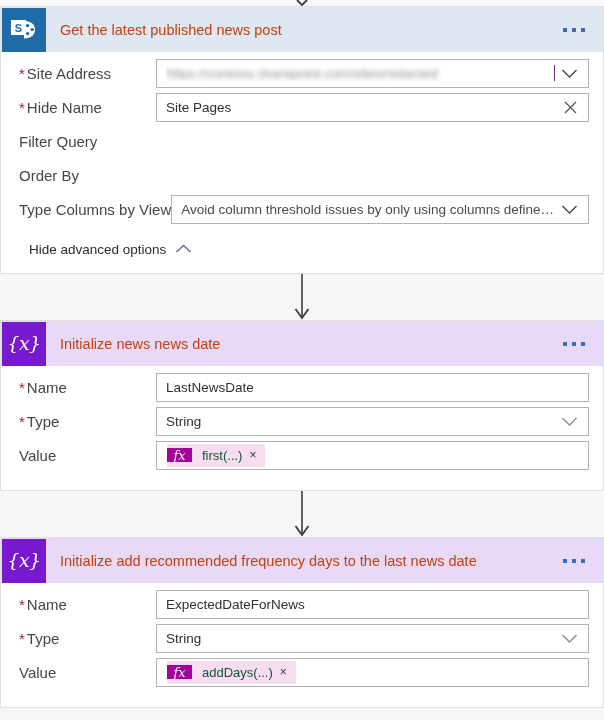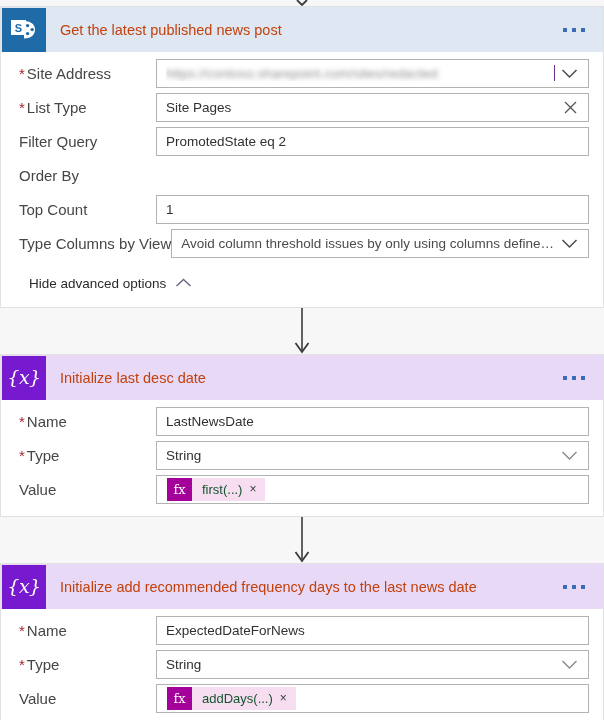--- a/index.html
+++ b/index.html
@@ -92,21 +92,21 @@
 
   
   .card-body { padding: 8px 14px 10px 14px; }
 
   .row {
     display: flex;
     align-items: center;
     height: 26px;
     margin-bottom: 8px;
   }
-  .row:last-child { margin-bottom: 4px; }
+  .row:last-child { margin-bottom: 12px; }
 
   .row-label {
     flex: 0 0 141px;
     font-size: 15px;
     color: #484644;
     white-space: nowrap;
     padding-left: 4px;
     box-sizing: border-box;
   }
   .req { color: #a4262c; margin-right: 2px; }
@@ -169,27 +169,28 @@
   
   .token {
     display: inline-flex;
     align-items: center;
     height: 23px;
     background: #f6ddf0;
     margin-left: 1px;
   }
   .token-fx {
     width: 25px;
-    height: 23px;
+    height: 14px;
     background: #a4009a;
     color: #ffffff;
     display: flex;
     align-items: center;
     justify-content: center;
     font-family: "DejaVu Serif", serif;
+    font-style: italic;
     font-size: 13px;
     flex: 0 0 25px;
   }
   .token-label {
     padding: 0 7px 0 10px;
     font-size: 13px;
     color: #14532d;
     white-space: nowrap;
   }
   .token-x {
@@ -252,48 +253,39 @@
           <span class="caret-bar"></span>
           <span class="chevron">
             <svg width="17" height="11" viewBox="0 0 17 11" aria-hidden="true">
                 <path d="M1.5 2 L8.5 9 L15.5 2" fill="none" stroke="#4a4a4a" stroke-width="1.5"></path>
               </svg>
           </span>
         </div>
       </div>
 
       <div class="row">
-        <div class="row-label"><span class="req">*</span><span>List Type</span></div>
+        <div class="row-label"><span class="req">*</span><span>Hide Name</span></div>
         <div class="field">
           <div class="field-value">Site Pages</div>
           <span class="clear-x">
             <svg width="15" height="15" viewBox="0 0 15 15" aria-hidden="true">
                 <path d="M2 2 L13 13 M13 2 L2 13" fill="none" stroke="#555555" stroke-width="1.3"></path>
               </svg>
           </span>
         </div>
       </div>
 
       <div class="row">
         <div class="row-label">Filter Query</div>
-        <div class="field">
-          <div class="field-value">PromotedState eq 2</div>
-        </div>
       </div>
 
       <div class="row">
         <div class="row-label">Order By</div>
       </div>
 
-      <div class="row">
-        <div class="row-label">Top Count</div>
-        <div class="field">
-          <div class="field-value">1</div>
-        </div>
-      </div>
 
       <div class="row">
         <div class="row-label">Type Columns by View</div>
         <div class="field">
           <div class="field-value dim">Avoid column threshold issues by only using columns defined in a view</div>
           <span class="chevron">
             <svg width="17" height="11" viewBox="0 0 17 11" aria-hidden="true">
                 <path d="M1.5 2 L8.5 9 L15.5 2" fill="none" stroke="#4a4a4a" stroke-width="1.5"></path>
               </svg>
           </span>
@@ -317,21 +309,21 @@
       <path d="M10 0 L10 42" stroke="#3b3b3b" stroke-width="1.6" fill="none"></path>
       <path d="M3.5 35 L10 44 L16.5 35" stroke="#3b3b3b" stroke-width="1.8" fill="none"></path>
     </svg>
   </div>
 
   <div class="card">
     <div class="card-header var">
       <div class="app-icon var">
         <span class="var-glyph">{x}</span>
       </div>
-      <div class="card-title">Initialize last desc date</div>
+      <div class="card-title">Initialize news news date</div>
       <div class="ellipsis-menu">
         <i></i>
         <i></i>
         <i></i>
       </div>
     </div>
 
     <div class="card-body">
       <div class="row">
         <div class="row-label"><span class="req">*</span><span>Name</span></div>

